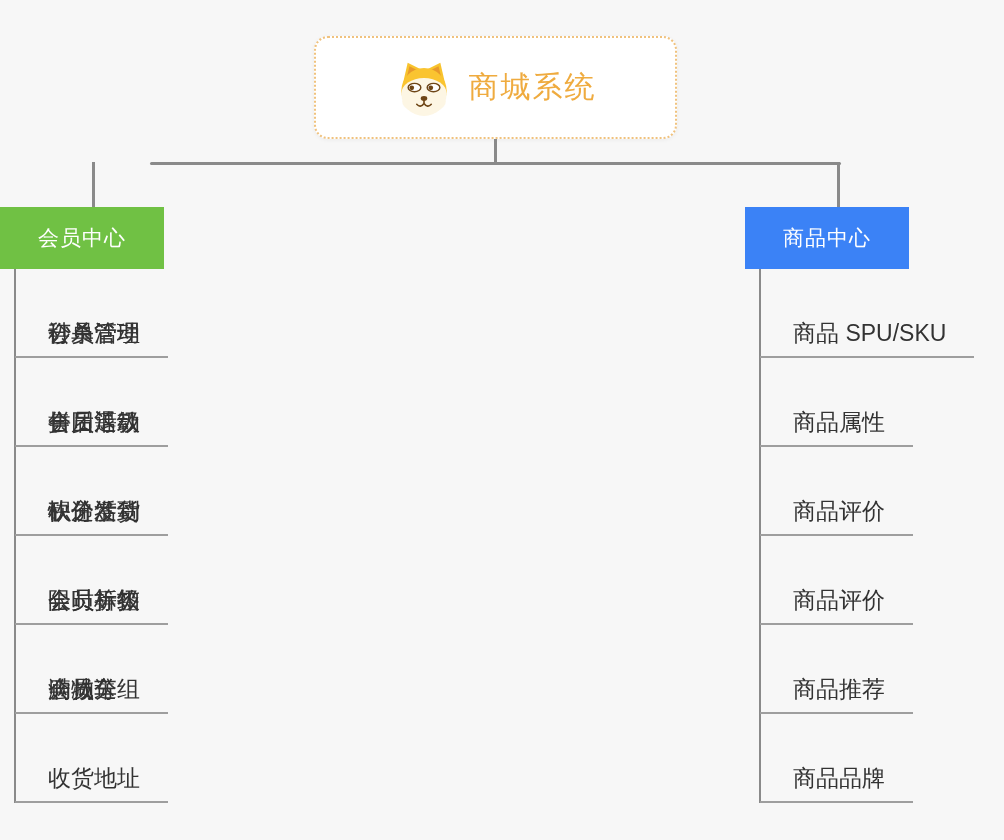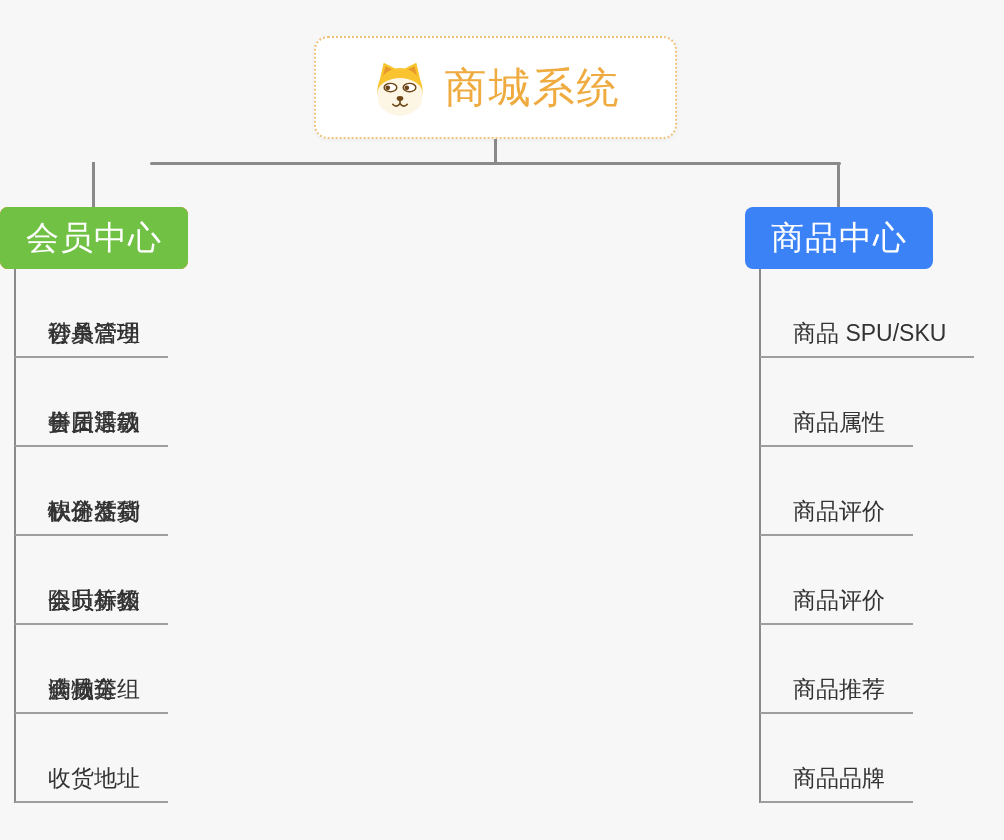--- a/index.html
+++ b/index.html
@@ -20,21 +20,21 @@
     width:363px;height:103px;
     background:var(--root-bg,#fff);
     border:2px dotted var(--root-border,#f0c27e);
     border-radius:14px;
     box-sizing:border-box;
     display:flex;align-items:center;justify-content:center;
     gap:16px;
     box-shadow:0 1px 4px rgba(0,0,0,0.05);
   }
   .root-title{
-    font-size:42px;
+    font-size:30px;
     color:var(--root-title,#efab3f);
     letter-spacing:2px;
     white-space:nowrap;
   }
   .root-icon{width:58px;height:58px;flex:0 0 auto;}
 
   
   .stem{
     position:absolute;left:494px;top:139px;
     width:3px;height:24px;background:var(--line,#8a8a8a);
@@ -54,25 +54,25 @@
   .branch:nth-of-type(2){left:307px;}
   .branch:nth-of-type(3){left:526px;}
   .branch:nth-of-type(4){left:745px;}
 
   .branch-drop{
     position:absolute;top:-45px;left:92px;
     width:3px;height:45px;background:var(--line,#8a8a8a);
   }
   .branch-header{
     position:relative;
-    width:188px;height:62px;
-    border-radius:8px;
+    width:164px;height:62px;
+    border-radius:0;
     display:flex;align-items:center;justify-content:center;
     color:var(--header-text,#fff);
-    font-size:33px;
+    font-size:21px;
     letter-spacing:1px;
     white-space:nowrap;
     cursor:default;
   }
   .branch-vline{
     position:absolute;left:14px;top:62px;
     width:2px;height:534px;background:var(--line,#8a8a8a);
   }
   .branch-children{
     position:absolute;left:0;top:62px;width:100%;

